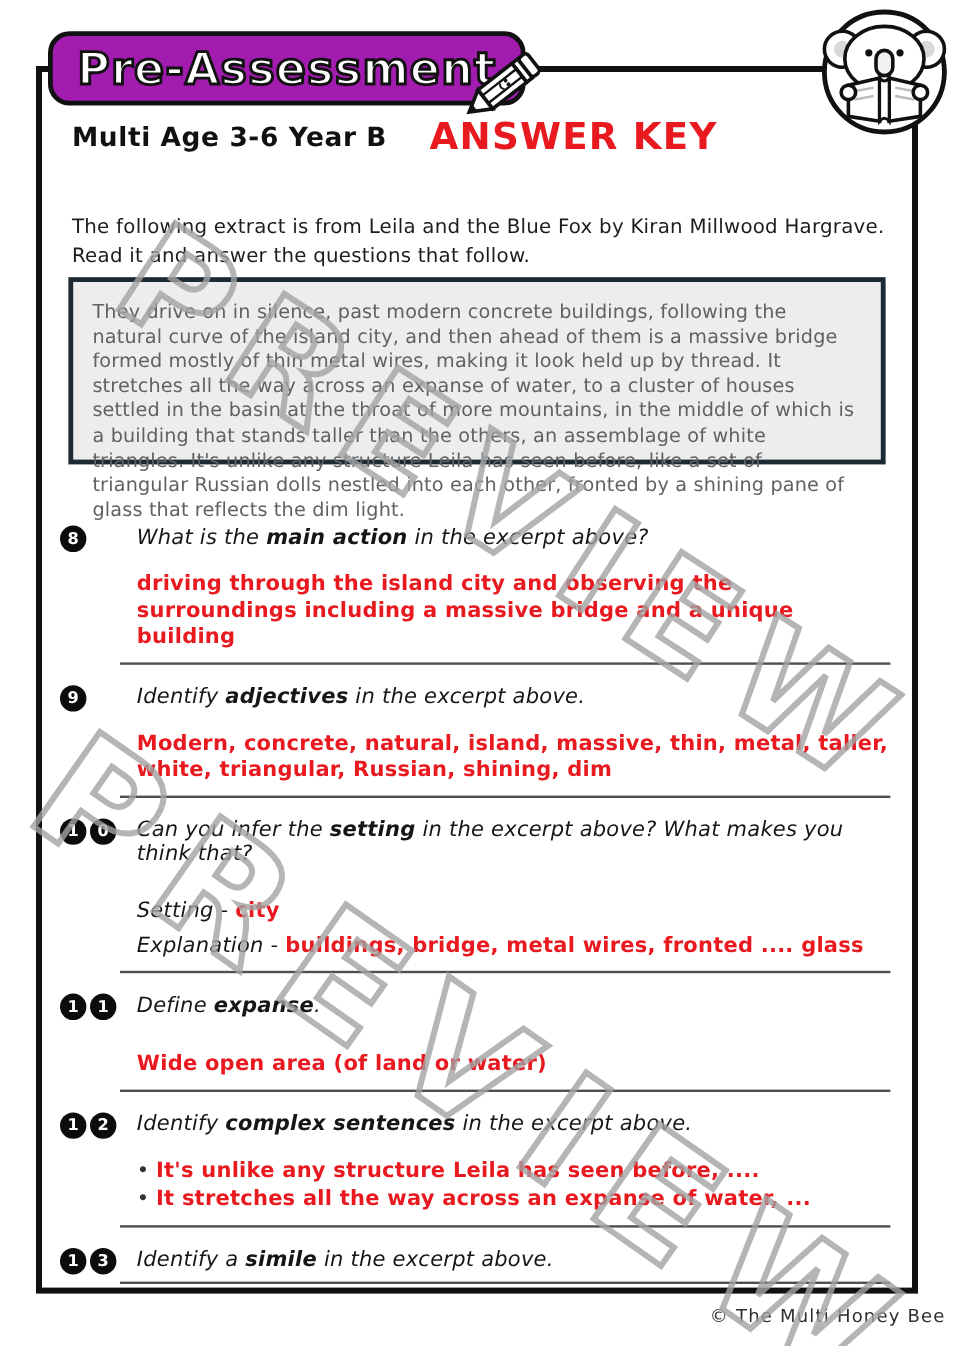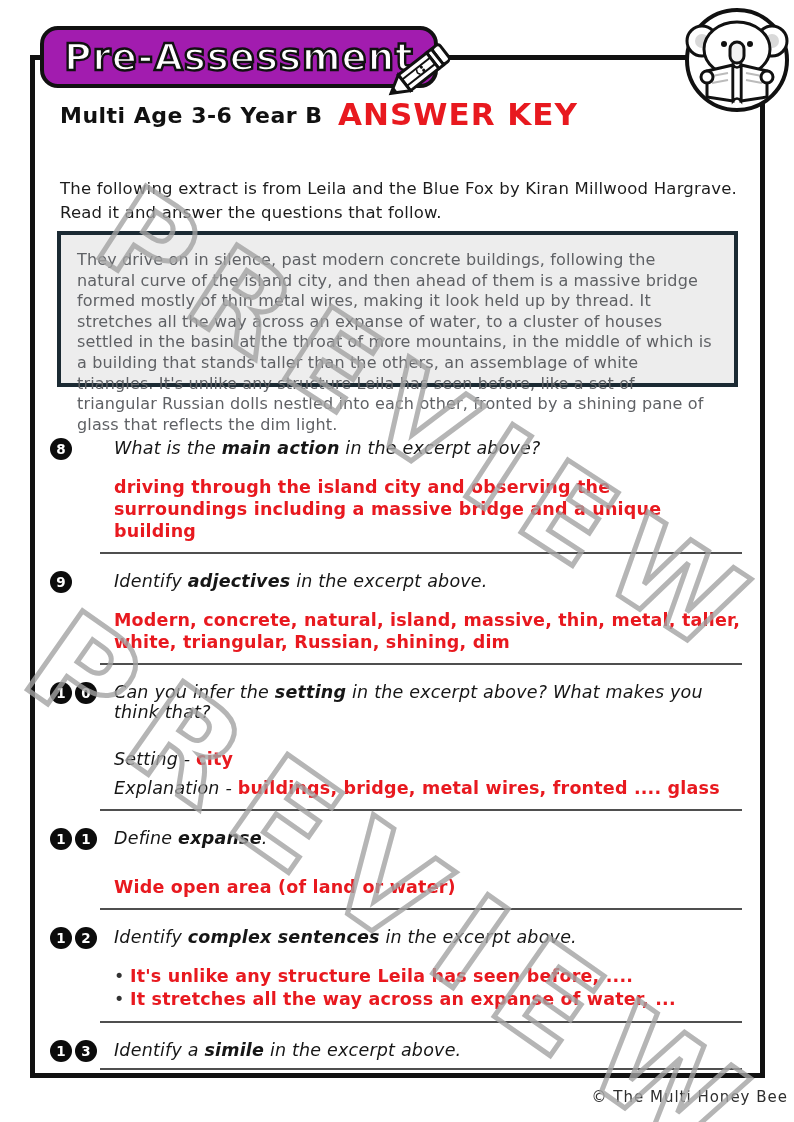--- a/index.html
+++ b/index.html
@@ -20,21 +20,21 @@
     -webkit-text-stroke:2.4px #111; text-shadow:0 0 1px #111;}
   .pencil{position:absolute; left:388px; top:36px; z-index:5; transform:rotate(14deg);}
 
   .koala{position:absolute; left:681px; top:4px; z-index:5;}
 
   .name-row{position:absolute; left:455px; top:62px; z-index:3; font-size:20px; color:var(--ink); letter-spacing:1px;}
   .name-line{display:inline-block; width:178px; border-bottom:2.5px solid var(--ink); height:20px; margin-left:6px;}
 
   
   .course{position:absolute; left:60px; top:103px; font-size:22px; font-weight:800; color:var(--ink); letter-spacing:.5px;}
-  .answer-key{position:absolute; left:338px; top:96px; font-size:31px; font-weight:800; color:var(--accent_red); letter-spacing:1px;}
+  .answer-key{position:absolute; left:358px; top:96px; font-size:31px; font-weight:800; color:var(--accent_red); letter-spacing:1px;}
   .unit{position:absolute; left:60px; top:143px; font-size:21px; font-weight:800; color:var(--ink); letter-spacing:.3px;}
 
   .intro{position:absolute; left:60px; top:177px; font-size:16.5px; color:#1c1c1c; line-height:24px; letter-spacing:.2px;}
 
   
   .excerpt{position:absolute; left:57px; top:231px; width:681px; height:156px;
     background:var(--excerpt_bg); border:4px solid var(--excerpt_border); padding:15px 16px;
     font-size:16px; color:var(--excerpt_text); line-height:20.6px; letter-spacing:.15px;}
 
   

